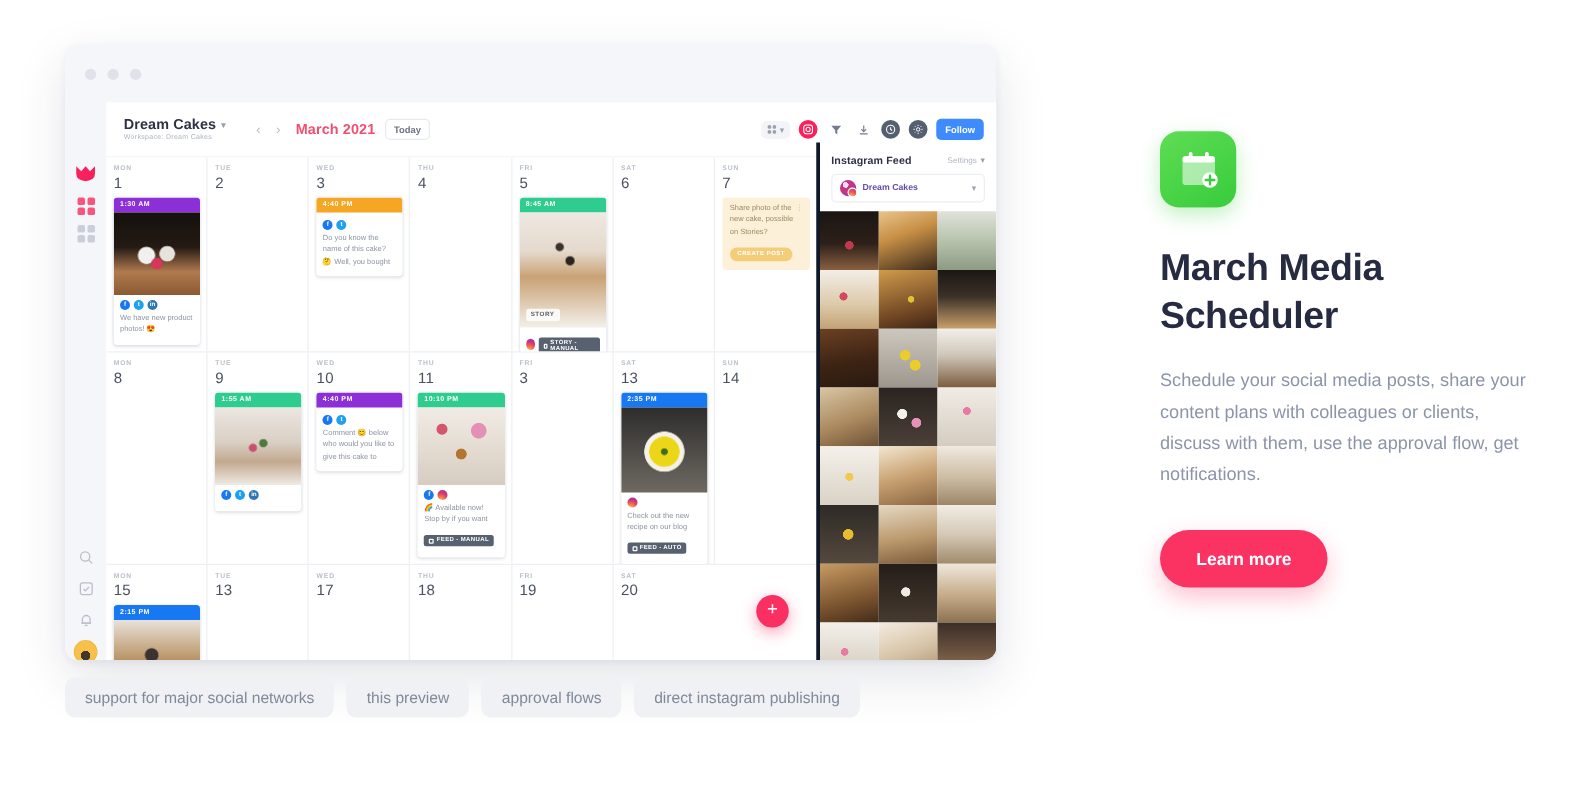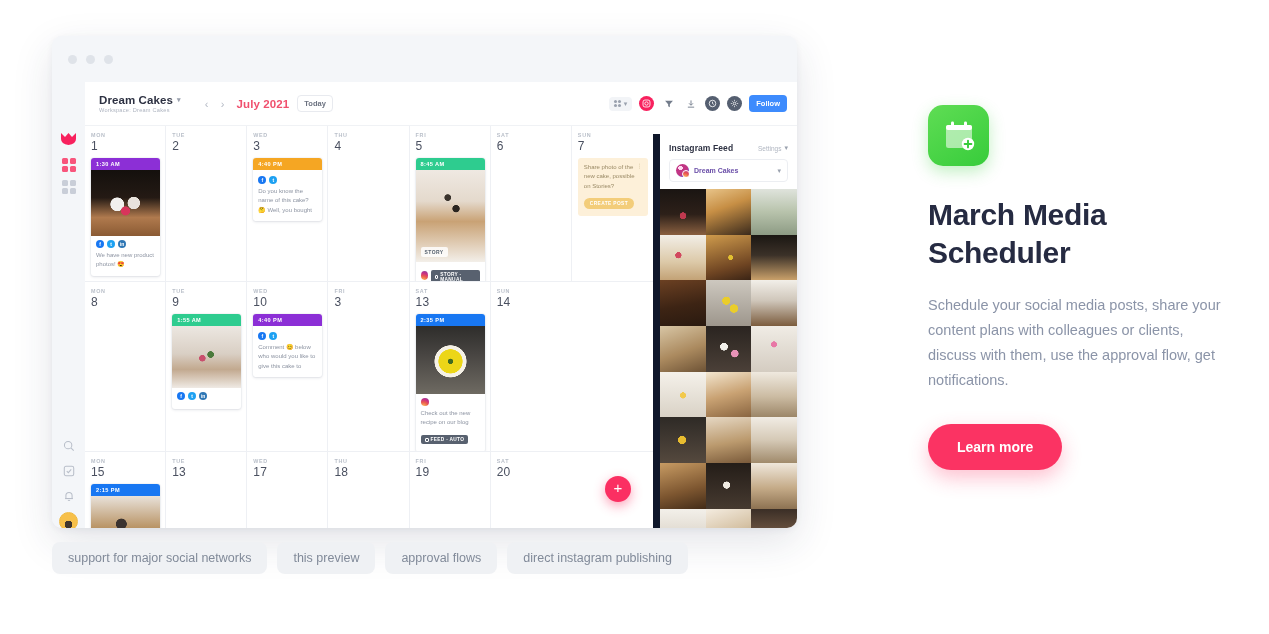--- a/index.html
+++ b/index.html
@@ -98,22 +98,22 @@
   .suggest-dots { position: absolute; right: 5px; top: 4px; font-size: 6px; color: #cbb98f; letter-spacing: .5px; }
 
   .story-tag { position: absolute; left: 5px; bottom: 5px; background: rgba(255,255,255,.82); color: #55606e;
     font-size: 5px; font-weight: 700; letter-spacing: .4px; padding: 2px 4px; border-radius: 2px; }
 
   .fab { position: absolute; right: 22px; bottom: 26px; width: 26px; height: 26px; border-radius: 50%;
     background: #fb2f62; color: #fff; font-size: 15px; line-height: 24px; text-align: center; font-weight: 300;
     box-shadow: 0 4px 12px rgba(251,47,98,.45); }
 
   
-  .ig-panel { position: absolute; top: 52px; right: 0; width: 144px; bottom: 0; background: #fff;
-    border-left: 7px solid #0f172a; overflow: hidden; }
+  .ig-panel { position: absolute; top: 32px; right: 0; width: 144px; bottom: 0; background: #fff;
+    border-left: 3px solid #0f172a; overflow: hidden; }
   .ig-head { display: flex; align-items: center; padding: 9px 9px 6px; }
   .ig-title { font-size: 8.5px; font-weight: 700; color: #2d3142; letter-spacing: .1px; }
   .ig-settings { margin-left: auto; font-size: 6.5px; color: #b0b6c1; display: flex; align-items: center; gap: 3px; }
   .ig-acct { margin: 0 9px 7px; border: 1px solid #eceef2; border-radius: 4px; padding: 4px 6px;
     display: flex; align-items: center; gap: 5px; }
   .ig-avatar { width: 13px; height: 13px; border-radius: 50%;
     background: radial-gradient(circle at 35% 30%, #ffd9f0 0 18%, #c13584 19% 62%, #833ab4 63% 100%); position: relative; }
   .ig-avatar::after { content:''; position:absolute; right:-1px; bottom:-1px; width:6px; height:6px; border-radius:50%;
     background: radial-gradient(circle at 30% 110%, #fdcb5c 0%, #e95950 55%, #c72f86 100%); border:1px solid #fff; }
   .ig-acct-name { font-size: 7px; font-weight: 700; color: #6a4ea8; }
@@ -203,21 +203,21 @@
         <div class="topbar">
           <div class="ws">
             <div class="ws-title">
               <span>Dream Cakes</span>
               <span class="caret">▾</span>
             </div>
             <div class="ws-sub">Workspace: Dream Cakes</div>
           </div>
           <div class="navarrow">‹</div>
           <div class="navarrow">›</div>
-          <div class="month">July 2021</div>
+          <div class="month">March 2021</div>
           <div class="today-btn">Today</div>
 
           <div class="topbar-right">
             <div class="view-sel">
               <span class="gridico">
                   <i></i>
                   <i></i>
                   <i></i>
                   <i></i>
                 </span>
@@ -366,20 +366,39 @@
                 <div class="card-body" style="padding-top:6px">
                   <div class="socials">
                     <span class="soc fb">f</span>
                     <span class="soc tw">t</span>
                   </div>
                   <div class="card-text">Comment 😊 below who would you like to give this cake to</div>
                 </div>
               </div>
             </div>
 
+            <div class="daycell">
+              <div class="dow">THU</div>
+              <div class="dnum">11</div>
+              <div class="card">
+                <div class="card-time" style="background:#2ecc8f">10:10 PM</div>
+                <div class="card-img" style="height:62px;background:radial-gradient(circle at 70% 30%, #e48fb4 0 9%, transparent 10%), radial-gradient(circle at 50% 60%, #b4762f 0 8%, transparent 9%), radial-gradient(circle at 28% 28%, #d4556e 0 6%, transparent 7%), linear-gradient(180deg,#f0ebe5 0%,#e5ddd3 50%,#d6ccc0 100%)"></div>
+                <div class="card-body">
+                  <div class="socials">
+                    <span class="soc fb">f</span>
+                    <span class="soc ig"></span>
+                  </div>
+                  <div class="card-text">🌈 Available now! Stop by if you want</div>
+                  <span class="badge">
+                    <span class="sq"></span>
+                    <span>FEED - MANUAL</span>
+                  </span>
+                </div>
+              </div>
+            </div>
 
             <div class="daycell">
               <div class="dow">FRI</div>
               <div class="dnum">3</div>
             </div>
 
             <div class="daycell">
               <div class="dow">SAT</div>
               <div class="dnum">13</div>
               <div class="card">

